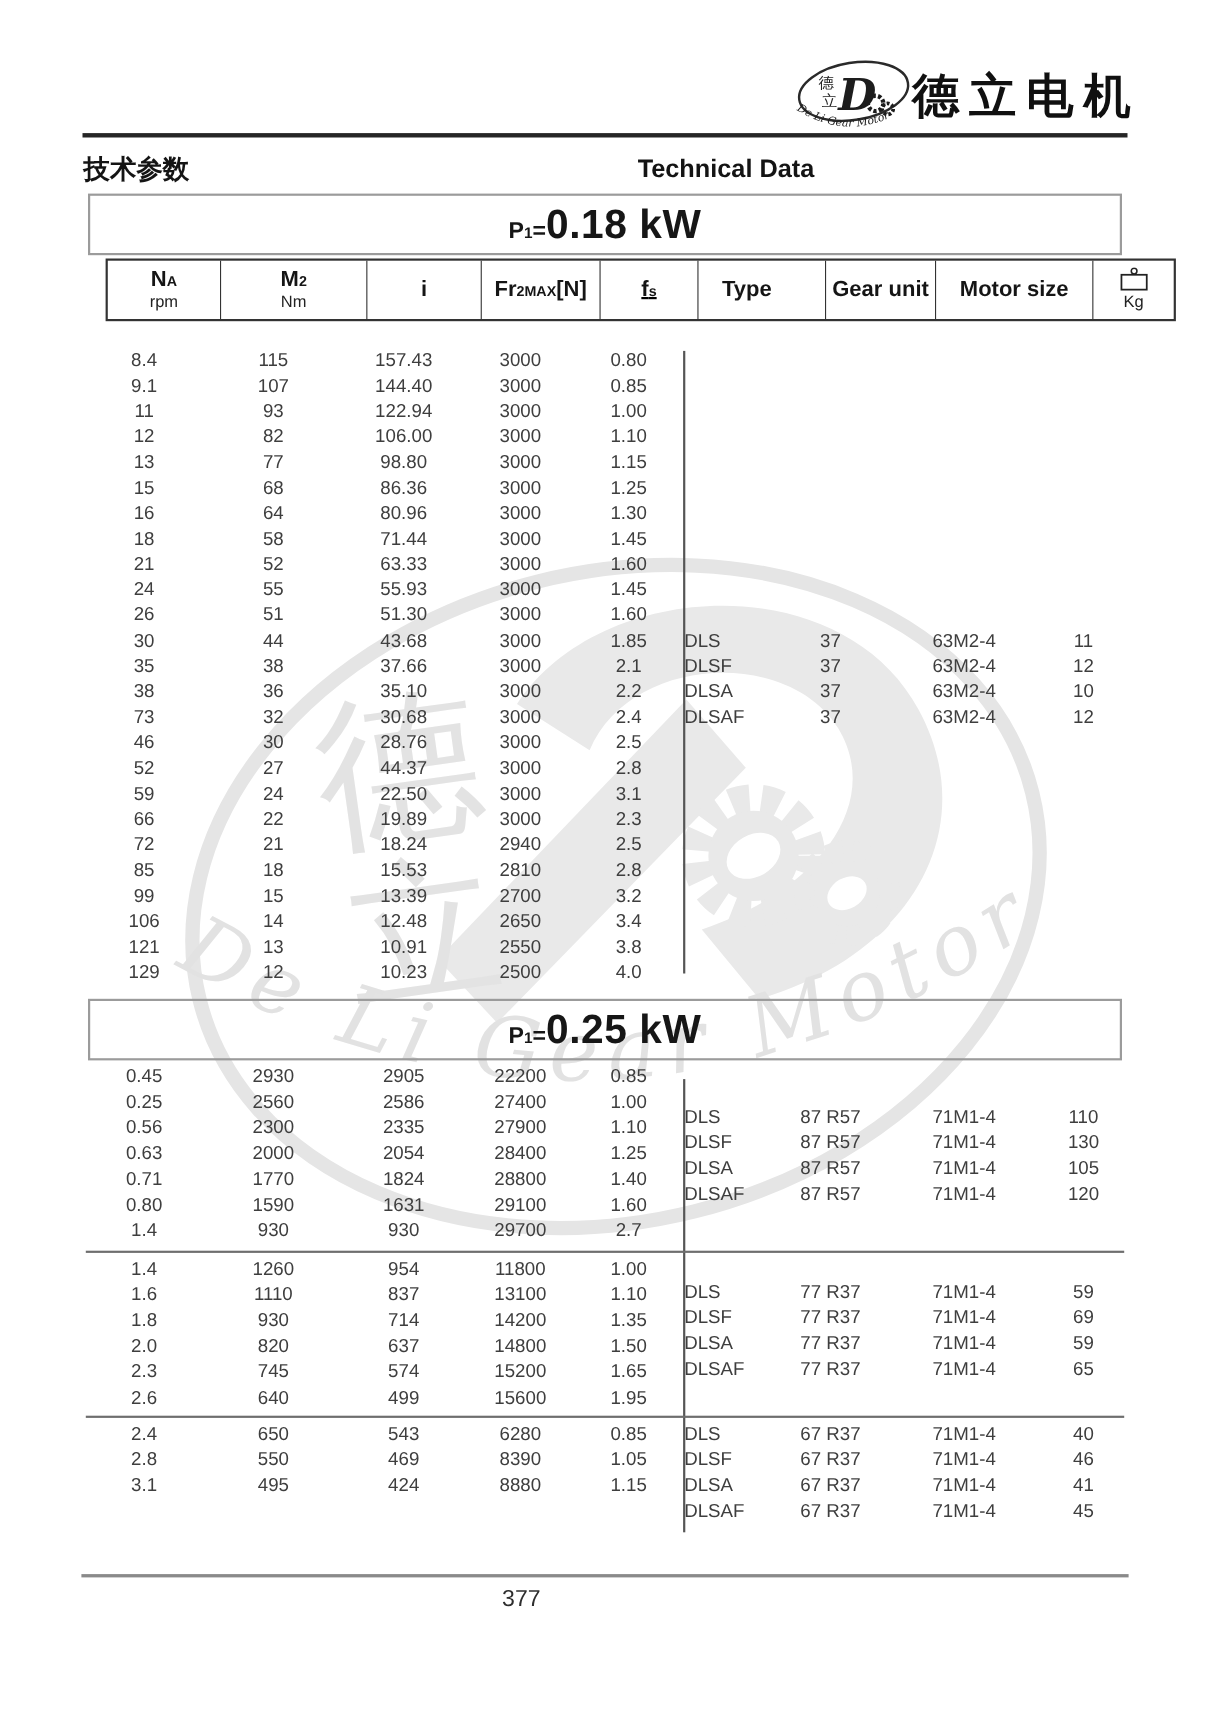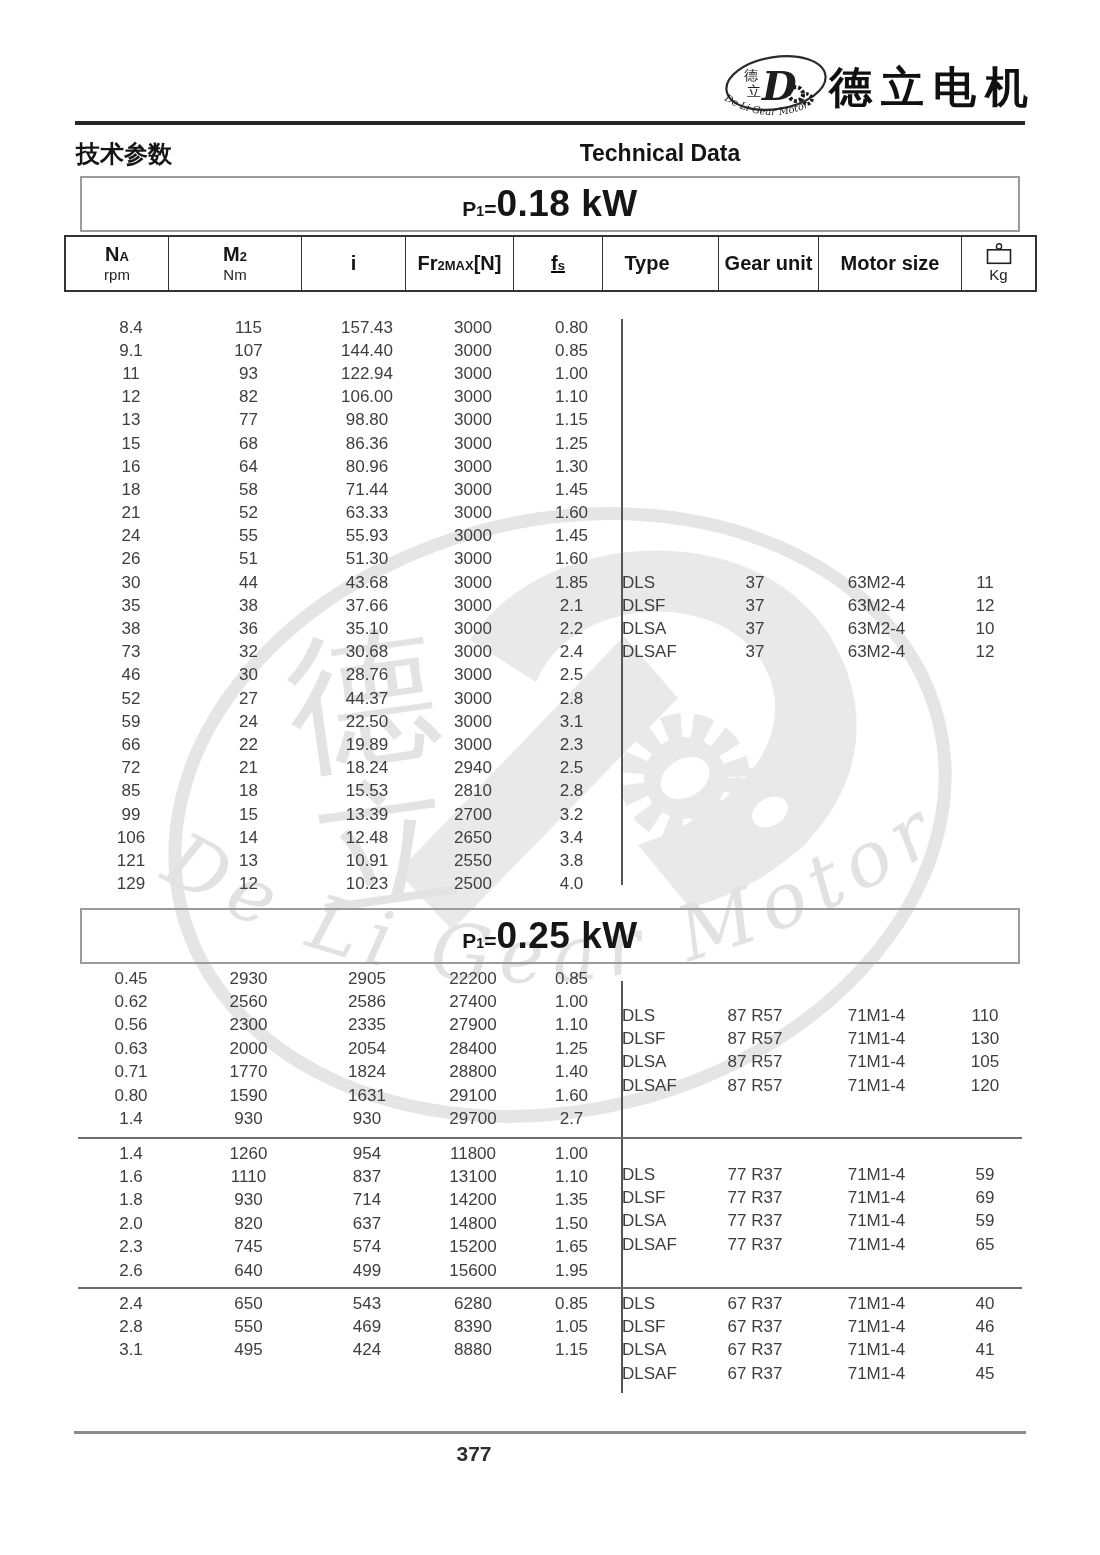--- a/index.html
+++ b/index.html
@@ -20,39 +20,39 @@
             font-size:23px;font-weight:bold;color:#141414;z-index:2;}
   
   .pbox{position:absolute;left:80px;width:940px;height:56px;box-sizing:border-box;
         border:2px solid #9b9b9b;display:flex;align-items:center;justify-content:center;z-index:2;}
   .pbox1{top:176px;text-align:right;} .pbox2{top:908px;}
   .pwrap{color:#161616;white-space:nowrap;}
   .psmall{font-weight:bold;font-size:21px;}
   .psub{font-weight:bold;font-size:14px;}
   .pbig{font-weight:bold;font-size:37px;letter-spacing:0.5px;}
   
-  .colhdr{position:absolute;left:64px;top:235px;height:57px;display:flex;z-index:2;
+  .colhdr{position:absolute;left:96px;top:235px;height:57px;display:flex;z-index:2;
           border:2px solid #333;box-sizing:border-box;}
   .hcell{box-sizing:border-box;border-left:1.6px solid #333;display:flex;flex-direction:column;
          align-items:center;justify-content:center;line-height:1.15;}
   .hcell:first-child{border-left:none;}
   .hmain{font-weight:bold;font-size:20px;color:#151515;white-space:nowrap;}
   .hsub{font-size:13px;font-weight:bold;}
   .hunit{font-size:15px;color:#222;}
   .kgicon{display:block;margin-bottom:1px;}
   
   .dgrid{position:absolute;display:grid;z-index:2;color:#3e3e3e;font-size:17px;}
   .dcell{display:flex;align-items:center;justify-content:center;white-space:nowrap;}
   .tcell{justify-content:flex-start;}
   
   .vdiv{position:absolute;width:1.6px;background:#555;z-index:2;}
   .grule{position:absolute;left:78px;width:944px;height:2px;background:#6e6e6e;z-index:2;}
   .botrule{position:absolute;left:74px;top:1431px;width:952px;height:3px;background:#8a8a8a;z-index:2;}
   .pageno{position:absolute;left:0;top:1442px;width:948px;text-align:center;
-          font-size:21px;color:#2e2e2e;z-index:2;font-weight:bold;}
+          font-size:21px;color:#2e2e2e;z-index:2;}
 </style>
 </head>
 <body>
 
 <div id="page">
 
   <svg id="wm" width="1100" height="1555" viewBox="0 0 1100 1555">
     <ellipse cx="560" cy="815" rx="390" ry="295" transform="rotate(-14 560 815)" fill="none" stroke="#e5e5e5" stroke-width="13"></ellipse>
     <g fill="#e9e9e9">
       <path d="M 470 640 C 545 525 765 515 835 645 C 895 755 825 870 690 908 L 638 845 C 748 808 802 728 762 662 C 716 588 572 596 536 682 Z"></path>
@@ -281,21 +281,21 @@
         <div class="dcell">37</div>
         <div class="dcell">63M2-4</div>
         <div class="dcell">12</div>
       </div>
       <div class="dgrid" style="left: 80px; top: 967px; width: 536px; grid-template-columns: 102px 133px 104px 108px 89px; grid-auto-rows: 23.4px;">
         <div class="dcell">0.45</div>
         <div class="dcell">2930</div>
         <div class="dcell">2905</div>
         <div class="dcell">22200</div>
         <div class="dcell">0.85</div>
-        <div class="dcell">0.62</div>
+        <div class="dcell">0.25</div>
         <div class="dcell">2560</div>
         <div class="dcell">2586</div>
         <div class="dcell">27400</div>
         <div class="dcell">1.00</div>
         <div class="dcell">0.56</div>
         <div class="dcell">2300</div>
         <div class="dcell">2335</div>
         <div class="dcell">27900</div>
         <div class="dcell">1.10</div>
         <div class="dcell">0.63</div>

